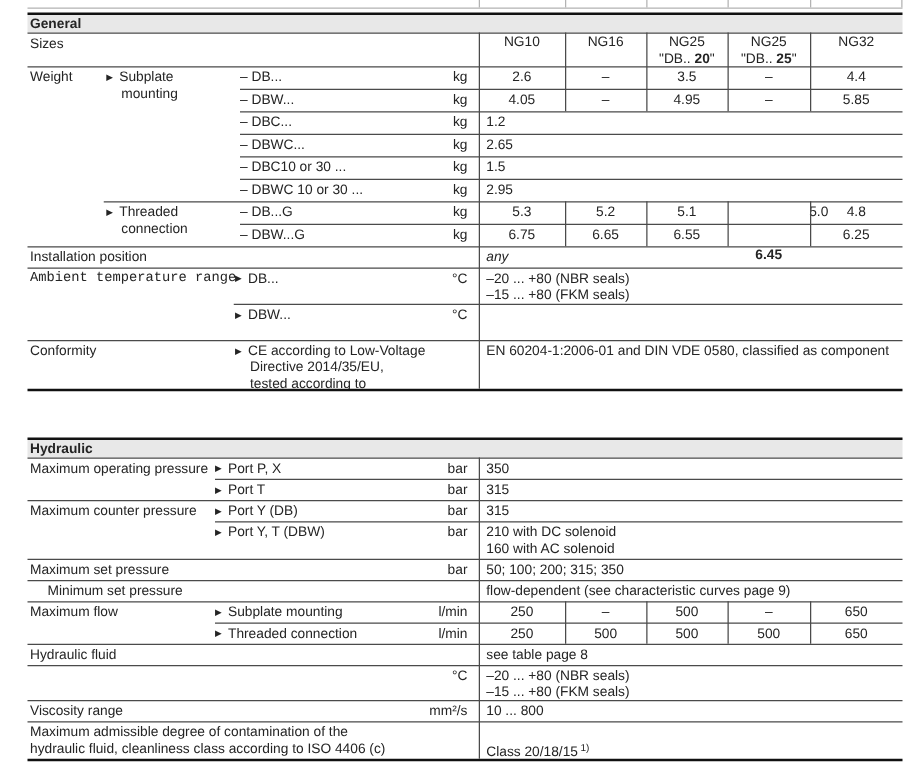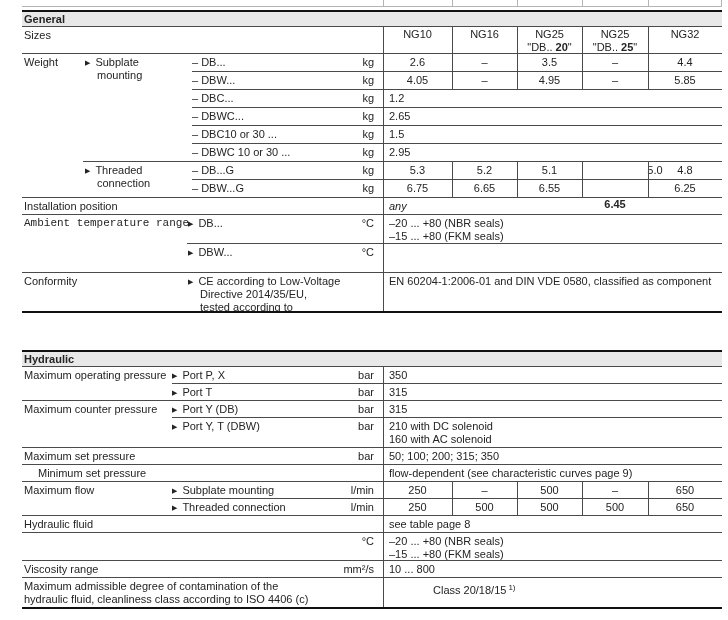--- a/index.html
+++ b/index.html
@@ -216,21 +216,21 @@
 
     <div class="t" style="left:2px;top:213px;">Viscosity range</div>
     <div class="t rt" style="left:282px;top:213px;width:70px;">mm²/s</div>
     <div class="t" style="left:367px;top:213px;">10 ... 800</div>
     <div class="hl" style="left:0;top:227px;width:700px;"></div>
 
     <div class="t" style="left:2px;top:230px;">
       <div>Maximum admissible degree of contamination of the</div>
       <div>hydraulic fluid, cleanliness class according to ISO 4406 (c)</div>
     </div>
-    <div class="t" style="left:367px;top:231px;margin-left:44px;"><span>Class 20/18/15</span><sup class="sup">1)</sup></div>
+    <div class="t" style="left:367px;top:242px;"><span>Class 20/18/15</span><sup class="sup">1)</sup></div>
     <div class="hl2" style="left:0;top:257px;width:700px;"></div>
 
     <div class="vl" style="left:361px;top:16px;height:241px;"></div>
     <div class="vl" style="left:430px;top:131px;height:34px;"></div>
     <div class="vl" style="left:495px;top:131px;height:34px;"></div>
     <div class="vl" style="left:560px;top:131px;height:34px;"></div>
     <div class="vl" style="left:626px;top:131px;height:34px;"></div>
   </div>
 
 </div>

